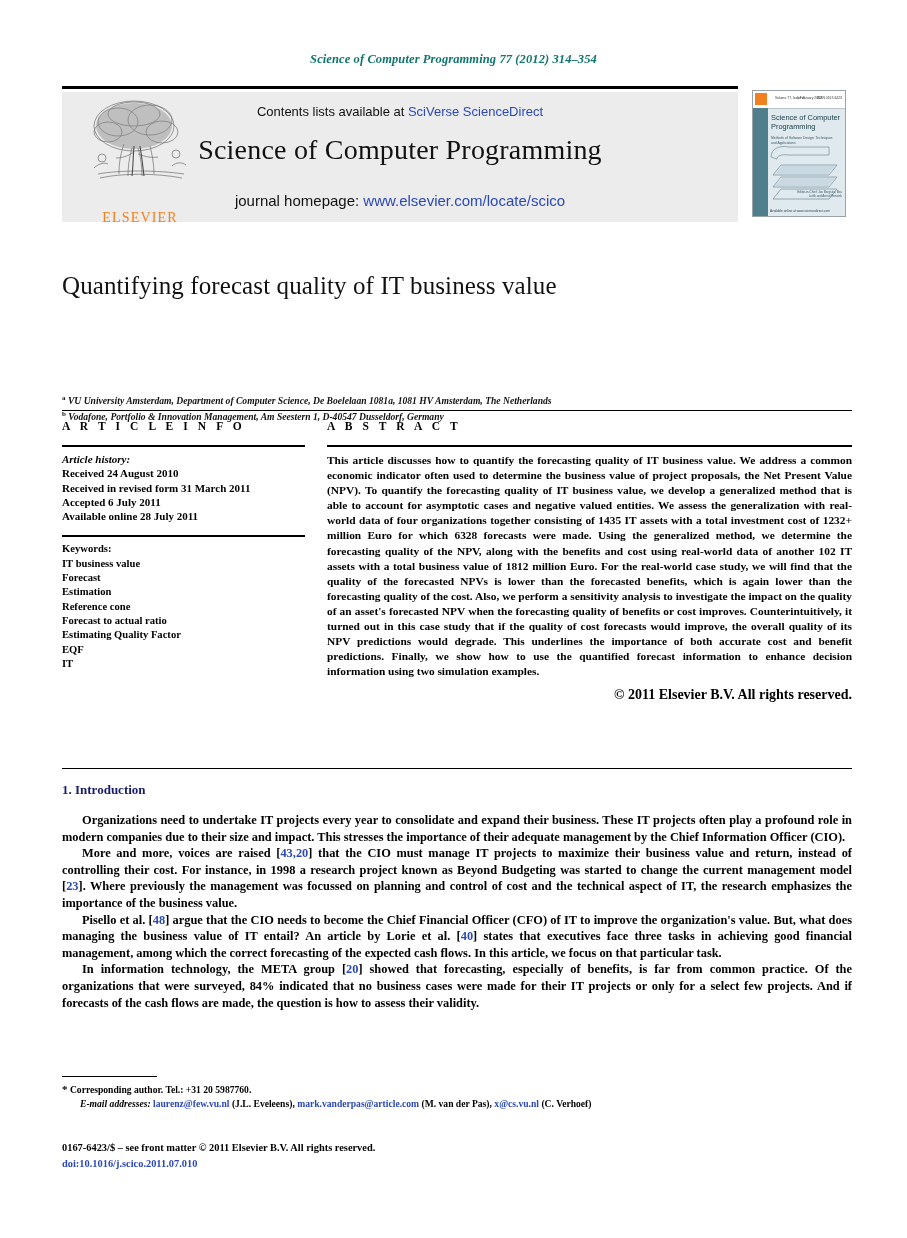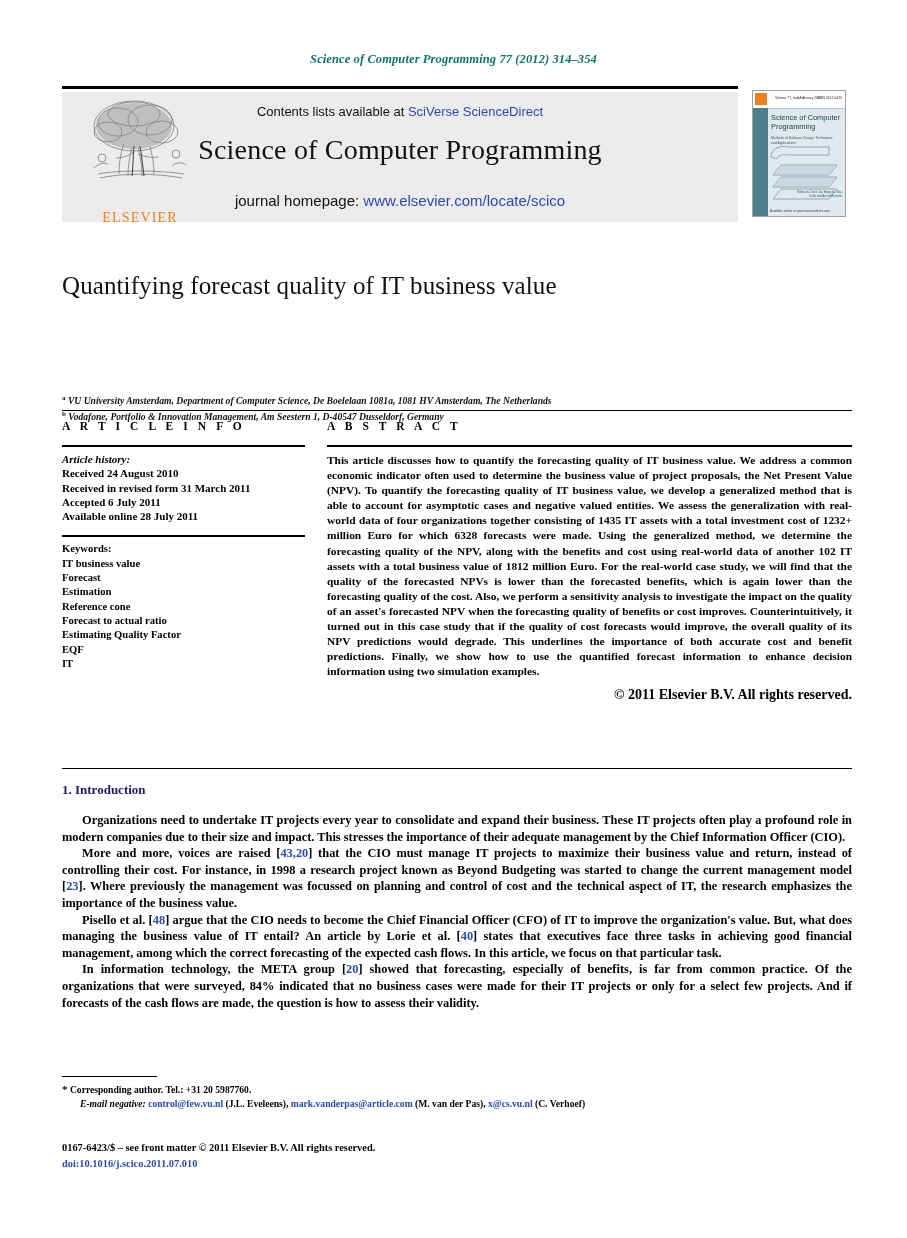--- a/index.html
+++ b/index.html
@@ -467,22 +467,22 @@
       <p><span>In information technology, the META group [</span><span class="cite">20</span><span>] showed that forecasting, especially of benefits, is far from common practice. Of the organizations that were surveyed, 84% indicated that no business cases were made for their IT projects or only for a select few projects. And if forecasts of the cash flows are made, the question is how to assess their validity.</span></p>
     </div>
 
   <div class="fn-rule"></div>
   <div class="footnote">
     <div>
       <span class="star-mark">*</span>
       <span>Corresponding author. Tel.: +31 20 5987760.</span>
     </div>
     <div class="fn-ind">
-      <span class="lbl">E-mail negative:</span>
-      <span class="mail">control@few.vu.nl</span>
+      <span class="lbl">E-mail addresses:</span>
+      <span class="mail">laurenz@few.vu.nl</span>
       <span>(J.L. Eveleens)</span><span>, </span><span class="mail">mark.vanderpas@article.com</span>
       <span>(M. van der Pas)</span><span>, </span><span class="mail">x@cs.vu.nl</span>
       <span>(C. Verhoef)</span>
     </div>
   </div>
 
   <div class="frontmatter">0167-6423/$ – see front matter © 2011 Elsevier B.V. All rights reserved.</div>
   <div class="doi">doi:10.1016/j.scico.2011.07.010</div>
 
 </div>

